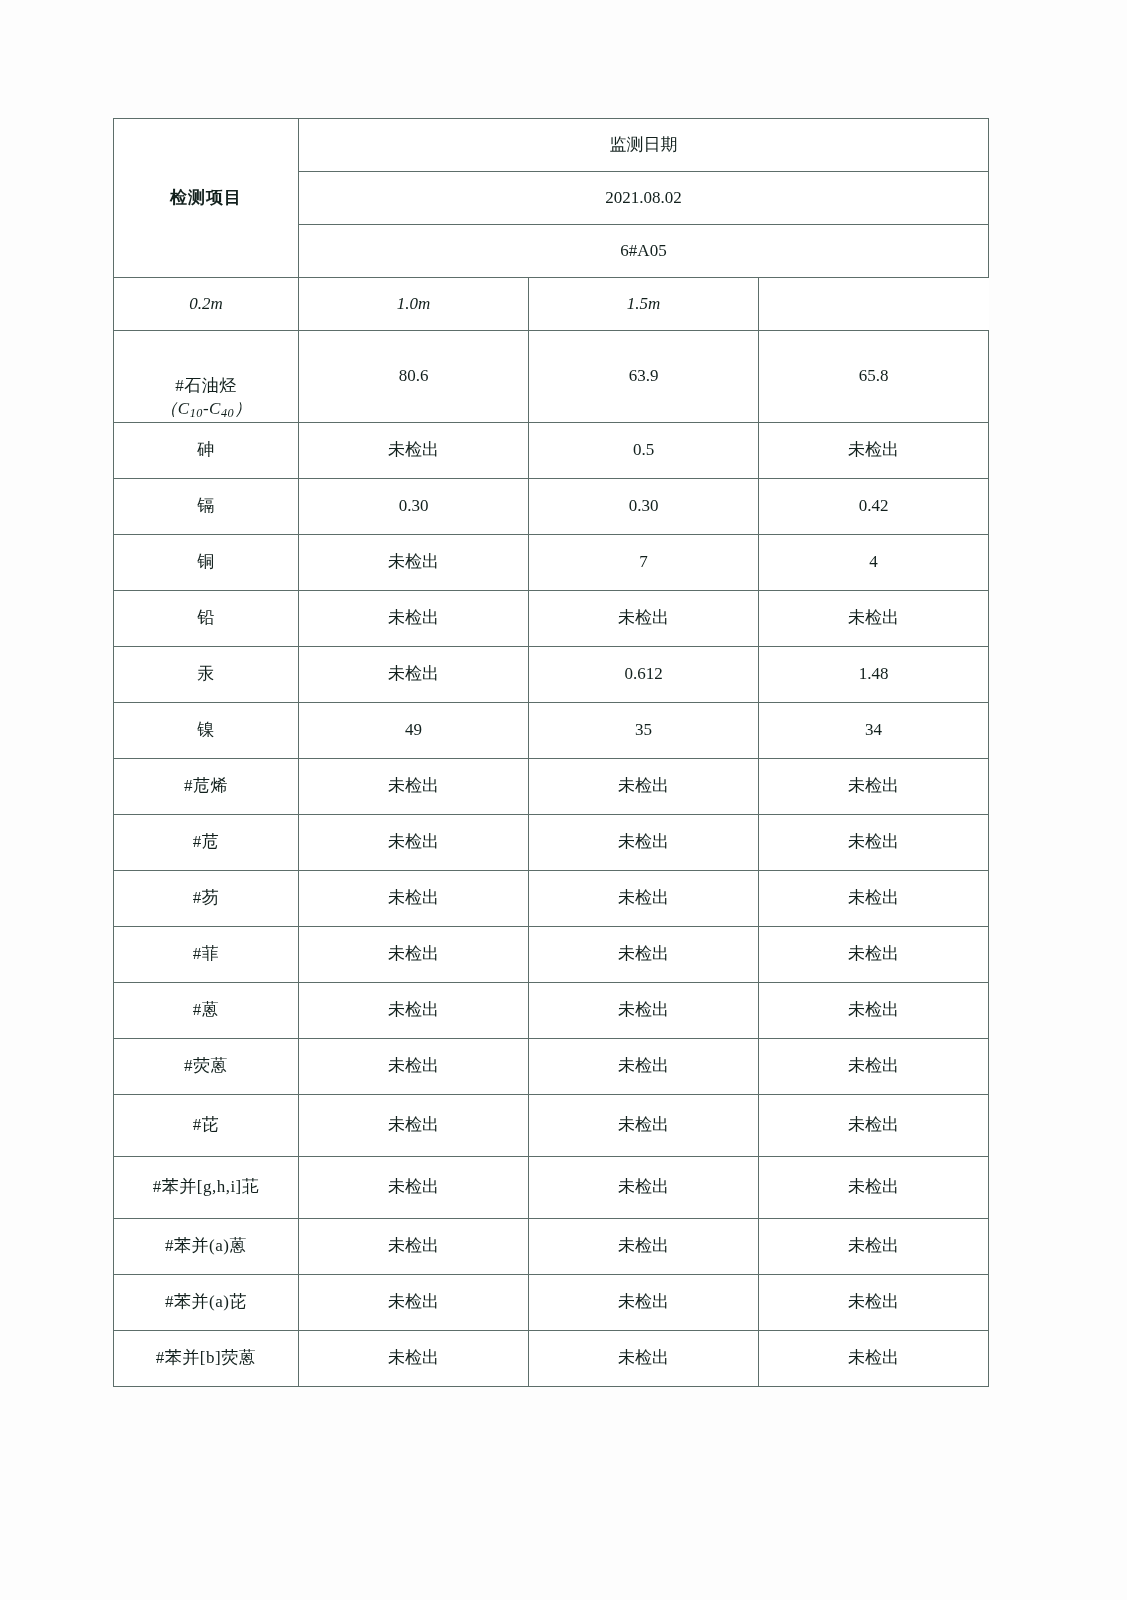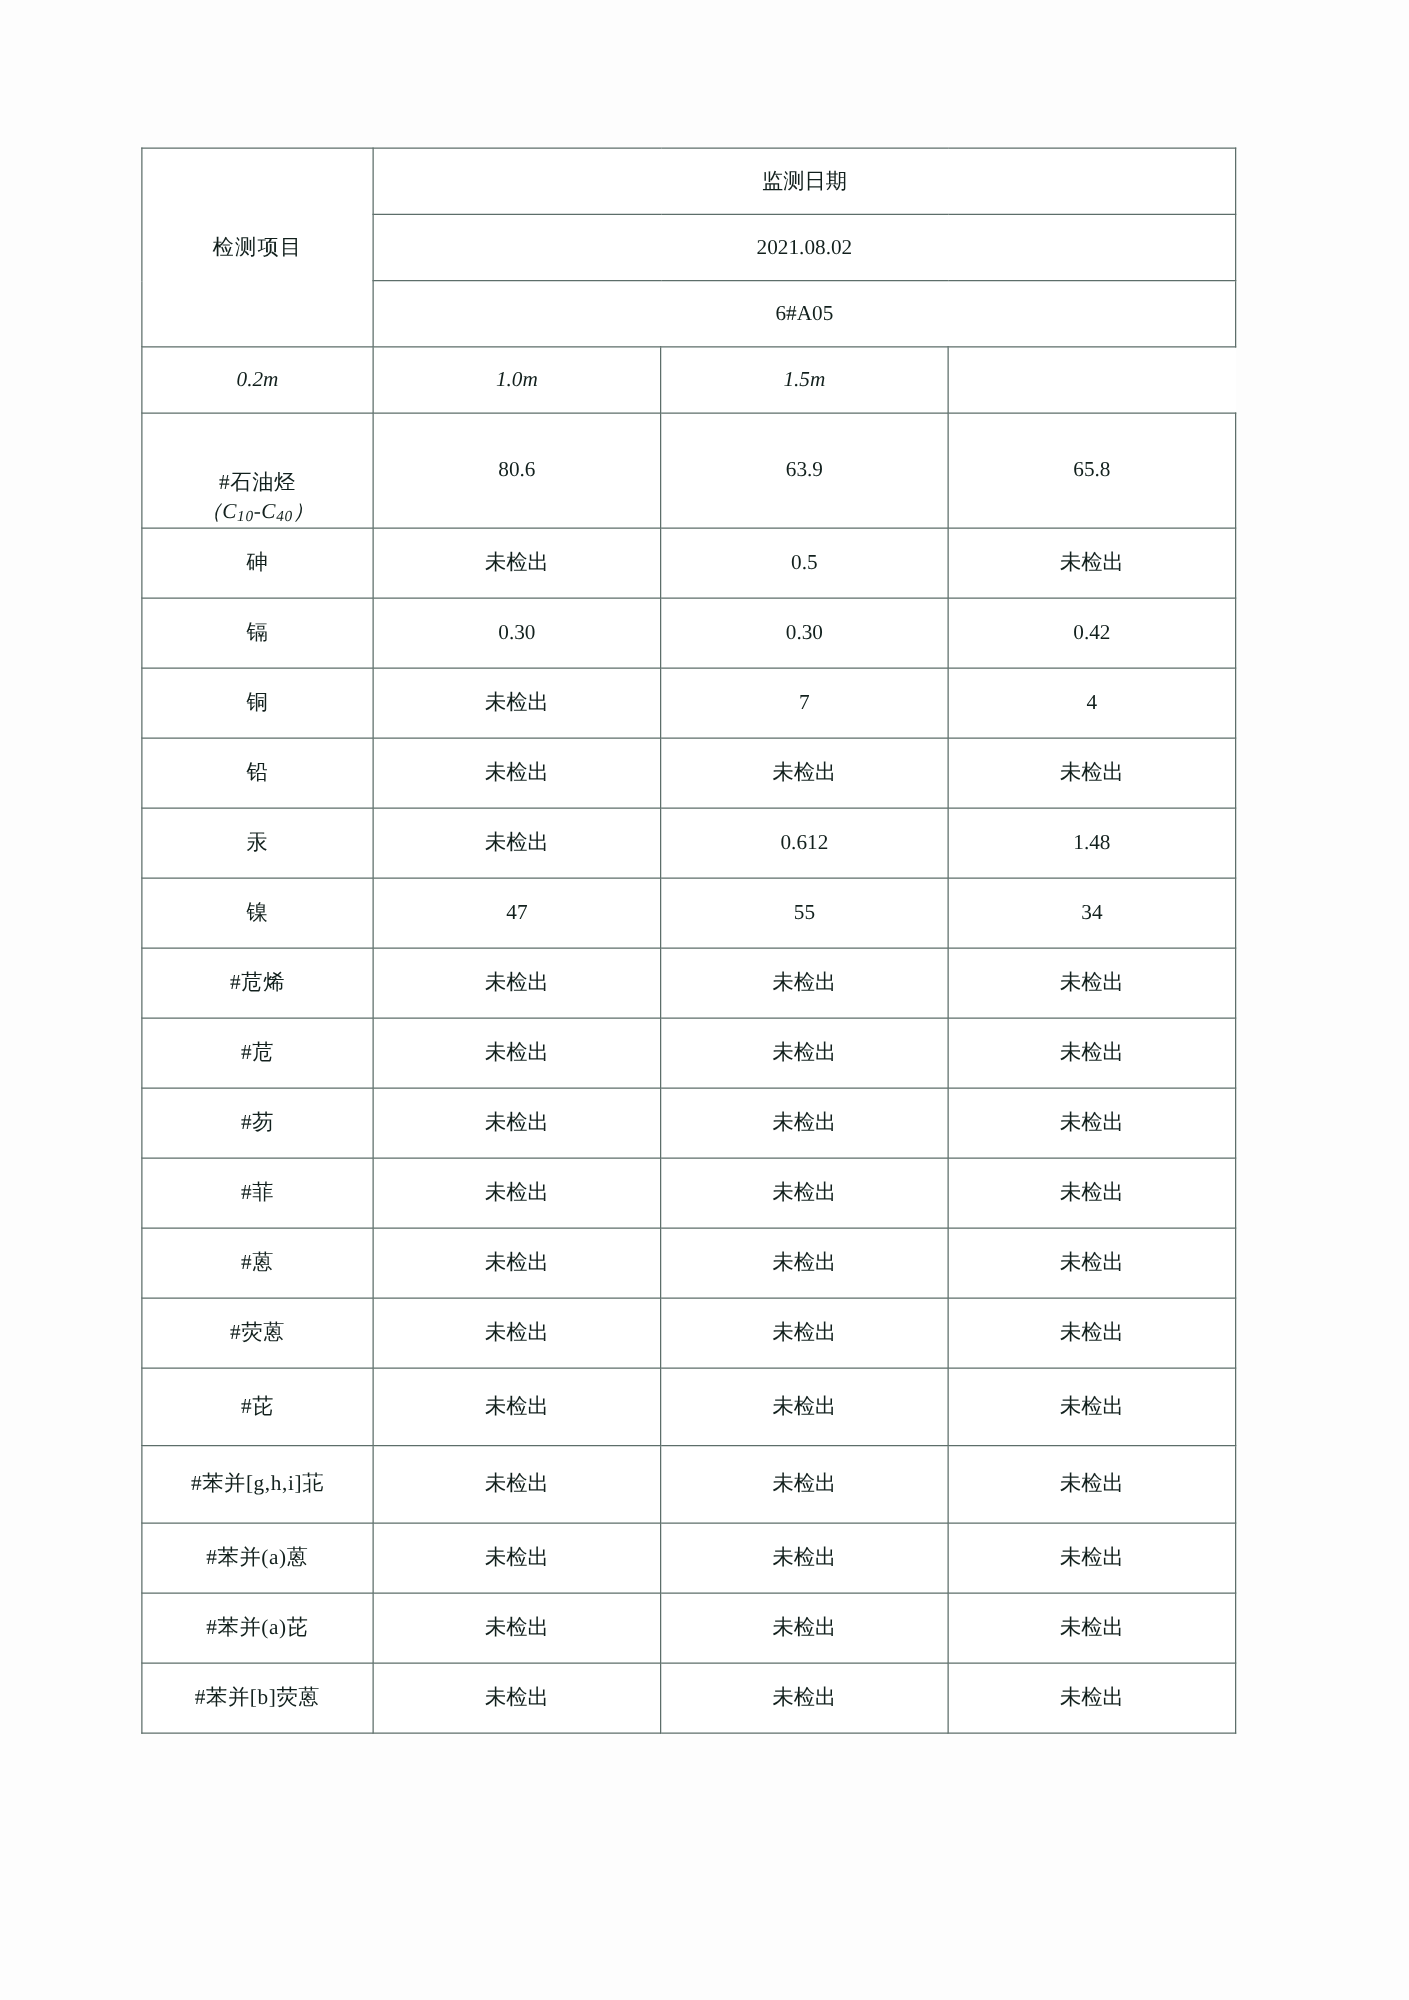--- a/index.html
+++ b/index.html
@@ -53,20 +53,21 @@
     font-size: 17px;
   }
   .hdr-depth { height: 52px; font-style: italic; }
   .item-cell {
     font-size: 17px;
     letter-spacing: 0.5px;
   }
   .item-col-head {
     font-size: 18px;
     letter-spacing: 1px;
+    font-weight: bold;
   }
   .row-h { height: 56px; }
   .row-h-tall { height: 62px; }
   .row-h-xtall { height: 66px; }
   .two-line {
     line-height: 1.3;
   }
   .two-line .l1 { display: block; margin-top: 44px; }
   .two-line .l2 { display: block; }
   sub {
@@ -140,22 +141,22 @@
           <td class="val">未检出</td>
         </tr>
         <tr class="row-h">
           <td class="item-cell">汞</td>
           <td class="val">未检出</td>
           <td class="val">0.612</td>
           <td class="val">1.48</td>
         </tr>
         <tr class="row-h">
           <td class="item-cell">镍</td>
-          <td class="val">47</td>
-          <td class="val">55</td>
+          <td class="val">49</td>
+          <td class="val">35</td>
           <td class="val">34</td>
         </tr>
         <tr class="row-h">
           <td class="item-cell">#苊烯</td>
           <td class="val">未检出</td>
           <td class="val">未检出</td>
           <td class="val">未检出</td>
         </tr>
         <tr class="row-h">
           <td class="item-cell">#苊</td>

